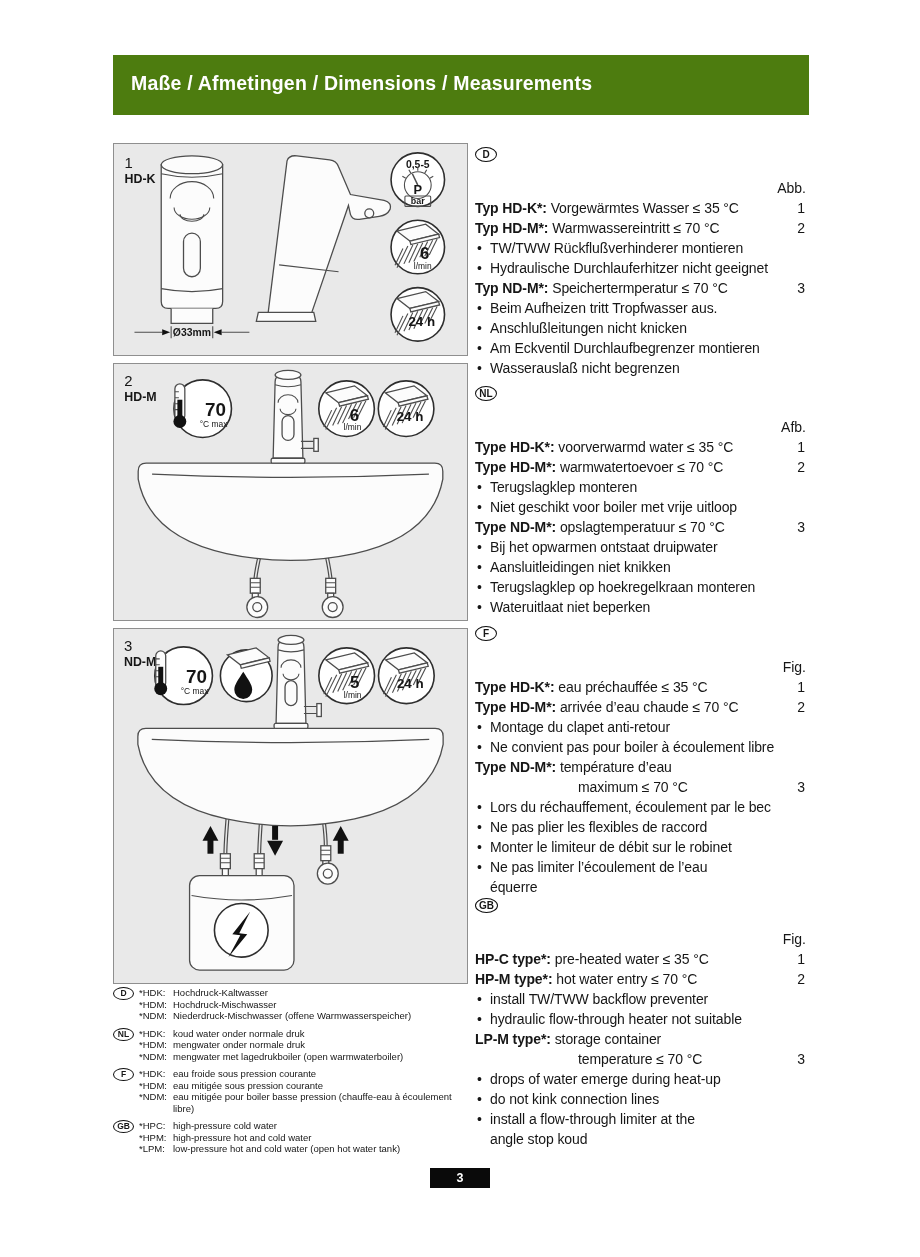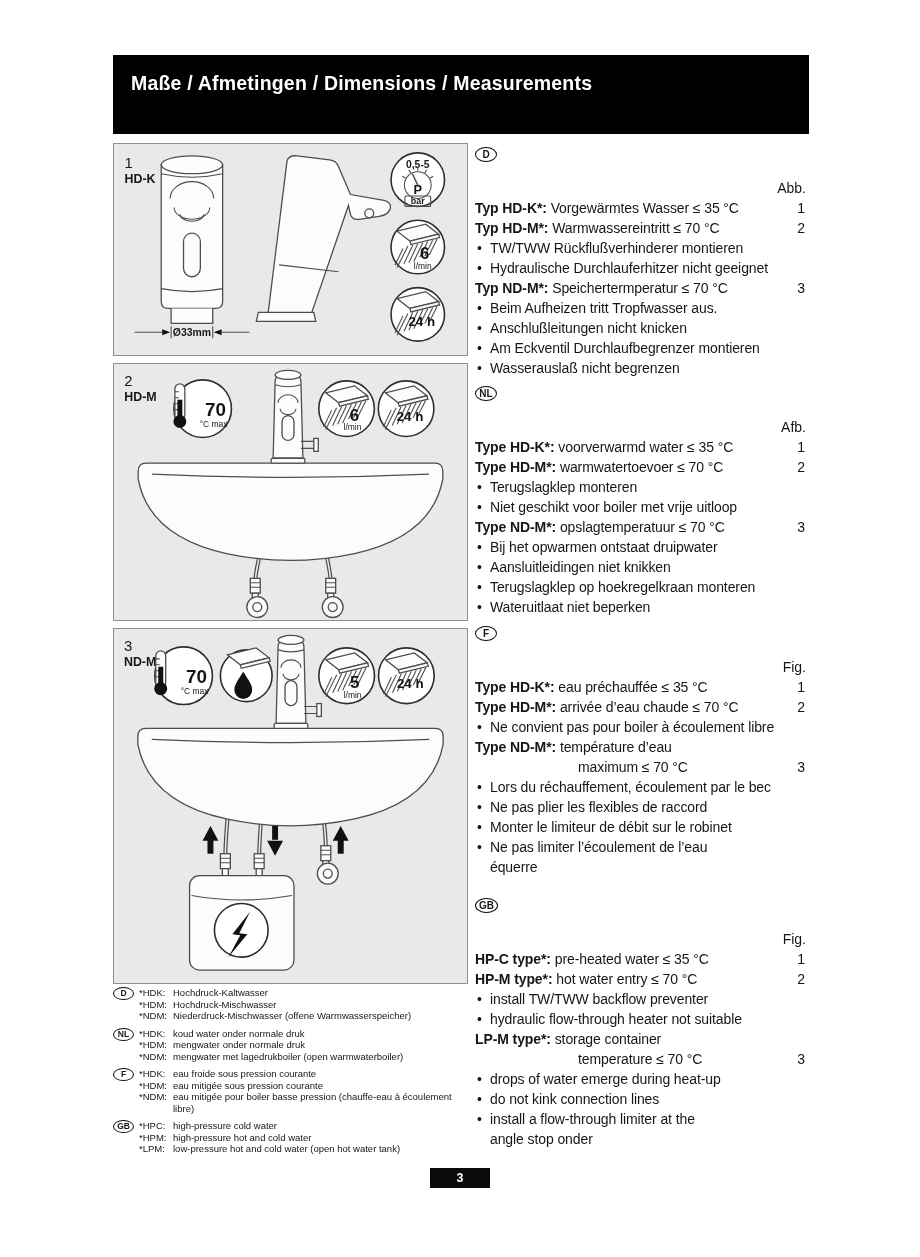--- a/index.html
+++ b/index.html
@@ -1,18 +1,18 @@
 <!DOCTYPE html>
 <html><head>
 <meta charset="utf-8">
 <style>
   *{margin:0;padding:0;box-sizing:border-box}
   html,body{background:#fff}
   body{width:920px;height:1257px;position:relative;font-family:"Liberation Sans",sans-serif;color:#161616}
-  .header{position:absolute;left:113px;top:55px;width:696px;height:79px;background:#000000;color:#fff}
+  .header{position:absolute;left:113px;top:55px;width:696px;height:60px;background:#4d7c0f;color:#fff}
   .header .title{display:block;padding:17px 0 0 18px;font-size:19.5px;font-weight:bold;letter-spacing:.2px}
   .figbox{position:absolute;left:113px;width:355px;background:#e9e9e9;border:1px solid #8f8f8f}
   #fig1{top:143px;height:213px}
   #fig2{top:363px;height:258px}
   #fig3{top:628px;height:356px}
   .figbox svg{display:block;width:100%;height:100%}
   svg text{font-family:"Liberation Sans",sans-serif;fill:#161616}
   .d{stroke:#4d4d4d;fill:#fcfcfc;stroke-width:1.3}
   .dl{stroke:#4d4d4d;fill:none;stroke-width:1.1}
   .badge{stroke:#2e2e2e;fill:#fff;stroke-width:1.6}
@@ -310,20 +310,21 @@
 
 <div class="sec" id="secF">
   <span class="lang-oval">F</span>
   <div class="fighead">Fig.</div>
   <div class="lines">
 
       <div class="ln t"><span class="bp">Type HD-K*:</span><span> eau préchauffée ≤ 35 °C</span><span class="num">1</span></div>
 
       <div class="ln t"><span class="bp">Type HD-M*:</span><span> arrivée d’eau chaude ≤ 70 °C</span><span class="num">2</span></div>
 
+      <div class="ln b"><span class="bp"></span><span>Montage du clapet anti-retour</span><span class="num"></span></div>
 
       <div class="ln b"><span class="bp"></span><span>Ne convient pas pour boiler à écoulement libre</span><span class="num"></span></div>
 
       <div class="ln t"><span class="bp">Type ND-M*:</span><span> température d’eau</span><span class="num"></span></div>
 
       <div class="ln i"><span class="bp"></span><span>maximum ≤ 70 °C</span><span class="num">3</span></div>
 
       <div class="ln b"><span class="bp"></span><span>Lors du réchauffement, écoulement par le bec</span><span class="num"></span></div>
 
       <div class="ln b"><span class="bp"></span><span>Ne pas plier les flexibles de raccord</span><span class="num"></span></div>
@@ -352,21 +353,21 @@
       <div class="ln t"><span class="bp">LP-M type*:</span><span> storage container</span><span class="num"></span></div>
 
       <div class="ln i"><span class="bp"></span><span>temperature ≤ 70 °C</span><span class="num">3</span></div>
 
       <div class="ln b"><span class="bp"></span><span>drops of water emerge during heat-up</span><span class="num"></span></div>
 
       <div class="ln b"><span class="bp"></span><span>do not kink connection lines</span><span class="num"></span></div>
 
       <div class="ln b"><span class="bp"></span><span>install a flow-through limiter at the</span><span class="num"></span></div>
 
-      <div class="ln c"><span class="bp"></span><span>angle stop onder</span><span class="num"></span></div>
+      <div class="ln c"><span class="bp"></span><span>angle stop koud</span><span class="num"></span></div>
 
     </div>
 </div>
 
 <div class="footnotes">
   <div class="fng">
     <span class="lang-oval">D</span>
     <div class="fnrows">
 
     <div class="fnrow">

